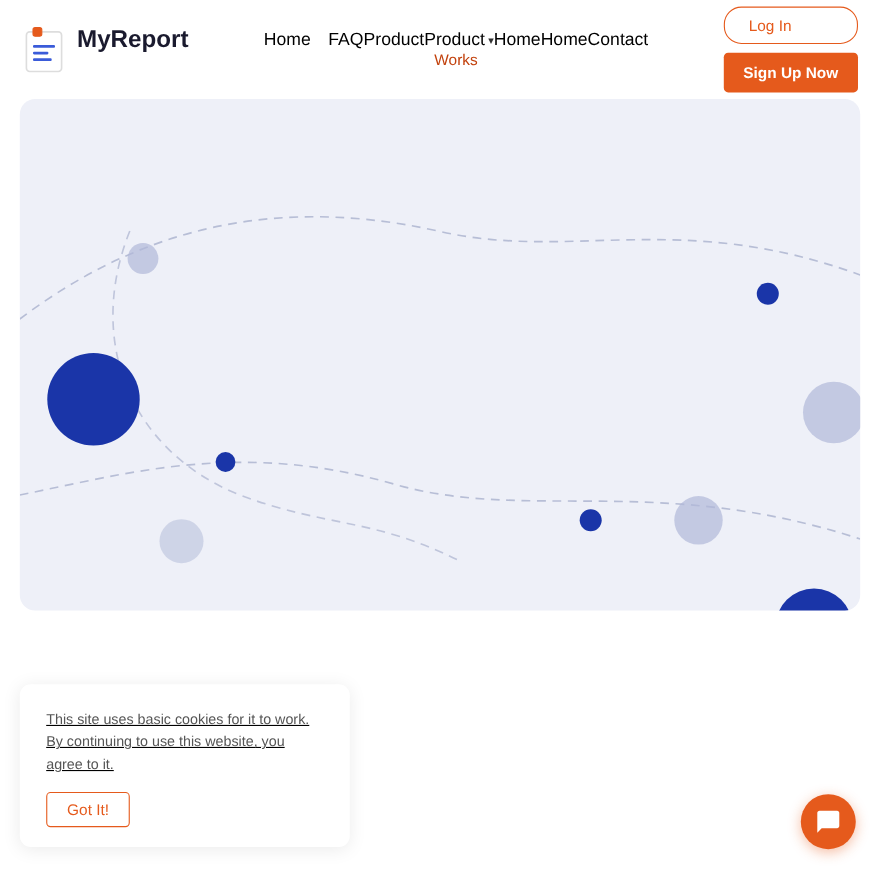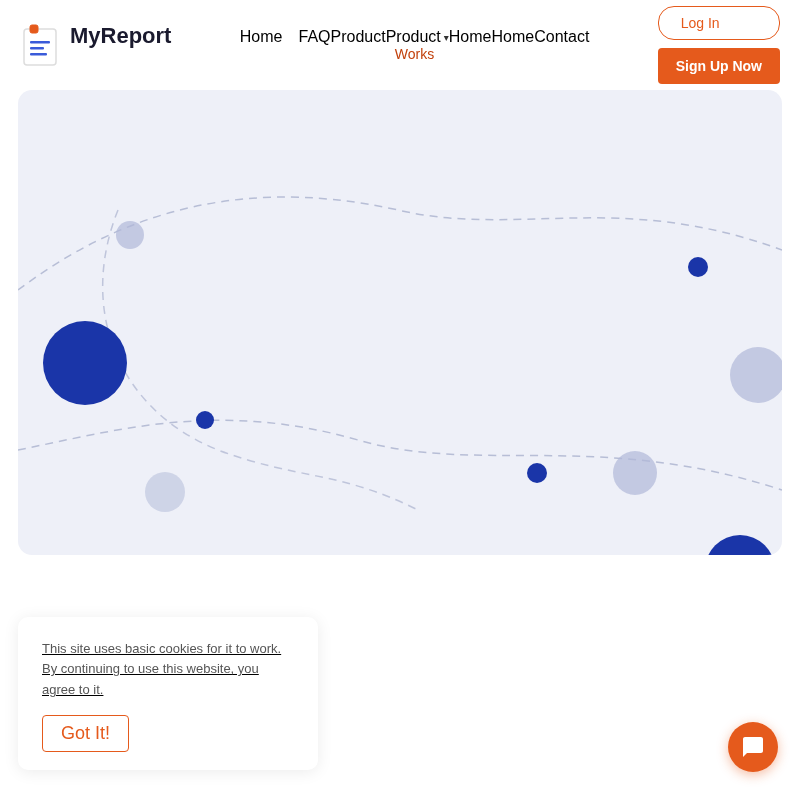--- a/index.html
+++ b/index.html
@@ -113,21 +113,21 @@
       color: #555;
       line-height: 1.6;
       margin-bottom: 14px;
     }
     .btn-gotit {
       border: 1.5px solid #e55a1c;
       background: #fff;
       color: #e55a1c;
       padding: 7px 18px;
       border-radius: 4px;
-      font-size: 18px;
+      font-size: 14px;
       font-weight: 500;
       cursor: pointer;
     }
 
     
     .chat-btn {
       position: absolute;
       bottom: 28px;
       right: 22px;
       width: 50px;

